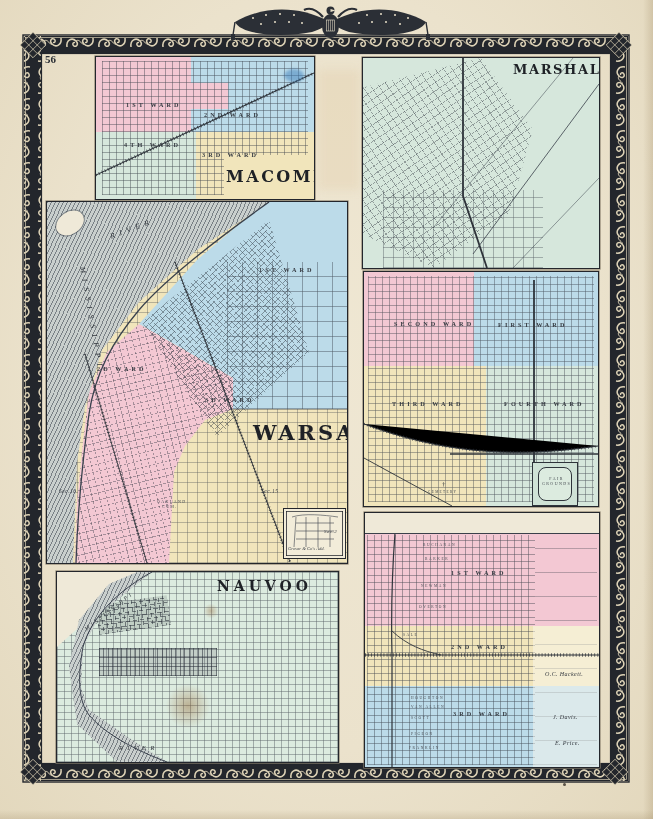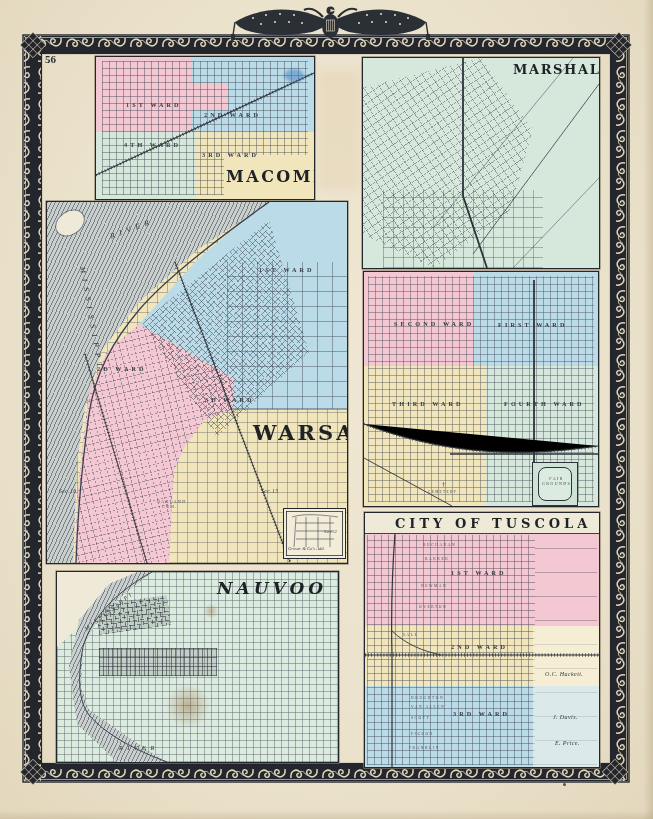--- a/index.html
+++ b/index.html
@@ -235,38 +235,37 @@
     <div class="abs gd" style="left:42px;top:76px;width:118px;height:28px;background-color:rgba(40,46,56,.14);"></div>
     <div class="abs" style="left:0;top:0;width:95px;height:80px;background:#efe9d8;clip-path:polygon(0 0,90px 0,22px 55px,0 75px);"></div>
     <div class="abs river" style="left: 0px; top: 0px; width: 281px; height: 190px; clip-path: polygon(80px 0px, 95px 0px, 45px 40px, 26px 75px, 24px 115px, 32px 138px, 75px 168px, 110px 190px, 60px 190px, 20px 152px, 12px 95px, 22px 48px, 52px 12px); background-color: rgb(201, 207, 205);"></div>
     <svg class="abs" style="left:0;top:0" width="281" height="190" viewBox="0 0 281 190">
       <path d="M95,0 C62,18 34,45 26,75 C20,108 22,130 32,143 C48,162 78,178 110,190" stroke="#39414d" stroke-width="1" fill="none"></path>
     </svg>
     <div class="abs" style="left:108px;top:112px;width:46px;height:44px;background:radial-gradient(circle,rgba(139,88,34,.4),rgba(139,88,34,0) 70%);"></div>
     <div class="abs" style="left:146px;top:32px;width:16px;height:14px;background:radial-gradient(circle,rgba(139,88,34,.35),rgba(139,88,34,0) 70%);"></div>
     <div class="lbl" style="left:22px;top:36px;font-size:5.8px;font-style:italic;letter-spacing:2.6px;transform:rotate(-38deg);color:#2f343b;">MISSISSIPPI</div>
     <div class="lbl" style="left:62px;top:172px;font-size:6.2px;font-style:italic;letter-spacing:4.5px;color:#2f343b;">RIVER</div>
-    <div class="lbl title" style="left:160px;top:6px;font-size:17px;letter-spacing:4px;font-style:italic;">NAUVOO</div>
+    <div class="lbl title" style="left:160px;top:6px;font-size:14px;letter-spacing:4px;">NAUVOO</div>
   </div>
 
   <div class="panel" style="left:364px;top:512px;width:234px;height:254px;background:#efe9d8;">
     <div class="abs" style="left: 0px; top: 20px; width: 234px; height: 93px; background-color: rgb(243, 200, 211);"></div>
     <div class="abs" style="left: 0px; top: 113px; width: 234px; height: 60px; background-color: rgb(241, 229, 187);"></div>
     <div class="abs" style="left: 0px; top: 173px; width: 234px; height: 81px; background-color: rgb(188, 219, 233);"></div>
     <div class="g gs" style="left:2px;top:22px;width:168px;height:230px;opacity:.85;"></div>
     <div class="g" style="left:170px;top:22px;width:62px;height:230px;background-image:repeating-linear-gradient(0deg,rgba(52,58,68,.4) 0,rgba(52,58,68,.4) .7px,transparent .7px,transparent 24px);opacity:.8;"></div>
     <div class="abs" style="left:168px;top:113px;width:66px;height:141px;background:rgba(250,247,238,.5);"></div>
     <svg class="abs" style="left:0;top:0" width="234" height="254" viewBox="0 0 234 254">
       <path d="M0,142 H234" stroke="#2e333a" stroke-width="1.2"></path>
       <path d="M0,142 H234" stroke="#2e333a" stroke-width="3.4" stroke-dasharray=".7 2.4"></path>
       <path d="M30,20 C27,60 26,100 27,142 L27,254" stroke="#2e333a" stroke-width="1.2" fill="none"></path>
       <path d="M27,118 C42,132 58,138 76,142" stroke="#2e333a" stroke-width=".9" fill="none"></path>
     </svg>
     <div class="abs" style="left:0;top:0;width:234px;height:20px;background:#efe9d8;border-bottom:1px solid #3a404a;"></div>
-    <div class="lbl title" style="left:30px;top:3px;font-size:13px;letter-spacing:4px;">CITY OF TUSCOLA</div>
     <div class="lbl ward" style="left:86px;top:56px;">1ST WARD</div>
     <div class="lbl ward" style="left:86px;top:130px;">2ND WARD</div>
     <div class="lbl ward" style="left:88px;top:197px;">3RD WARD</div>
     <div class="lbl street" style="left:58px;top:30px;">BUCHANAN</div>
     <div class="lbl street" style="left:60px;top:44px;">BARKER</div>
     <div class="lbl street" style="left:56px;top:71px;">NEWMAN</div>
     <div class="lbl street" style="left:54px;top:92px;">OVERTON</div>
     <div class="lbl street" style="left:38px;top:120px;">SALE</div>
     <div class="lbl street" style="left:46px;top:183px;">HOUGHTON</div>
     <div class="lbl street" style="left:46px;top:192px;">VAN ALLEN</div>

